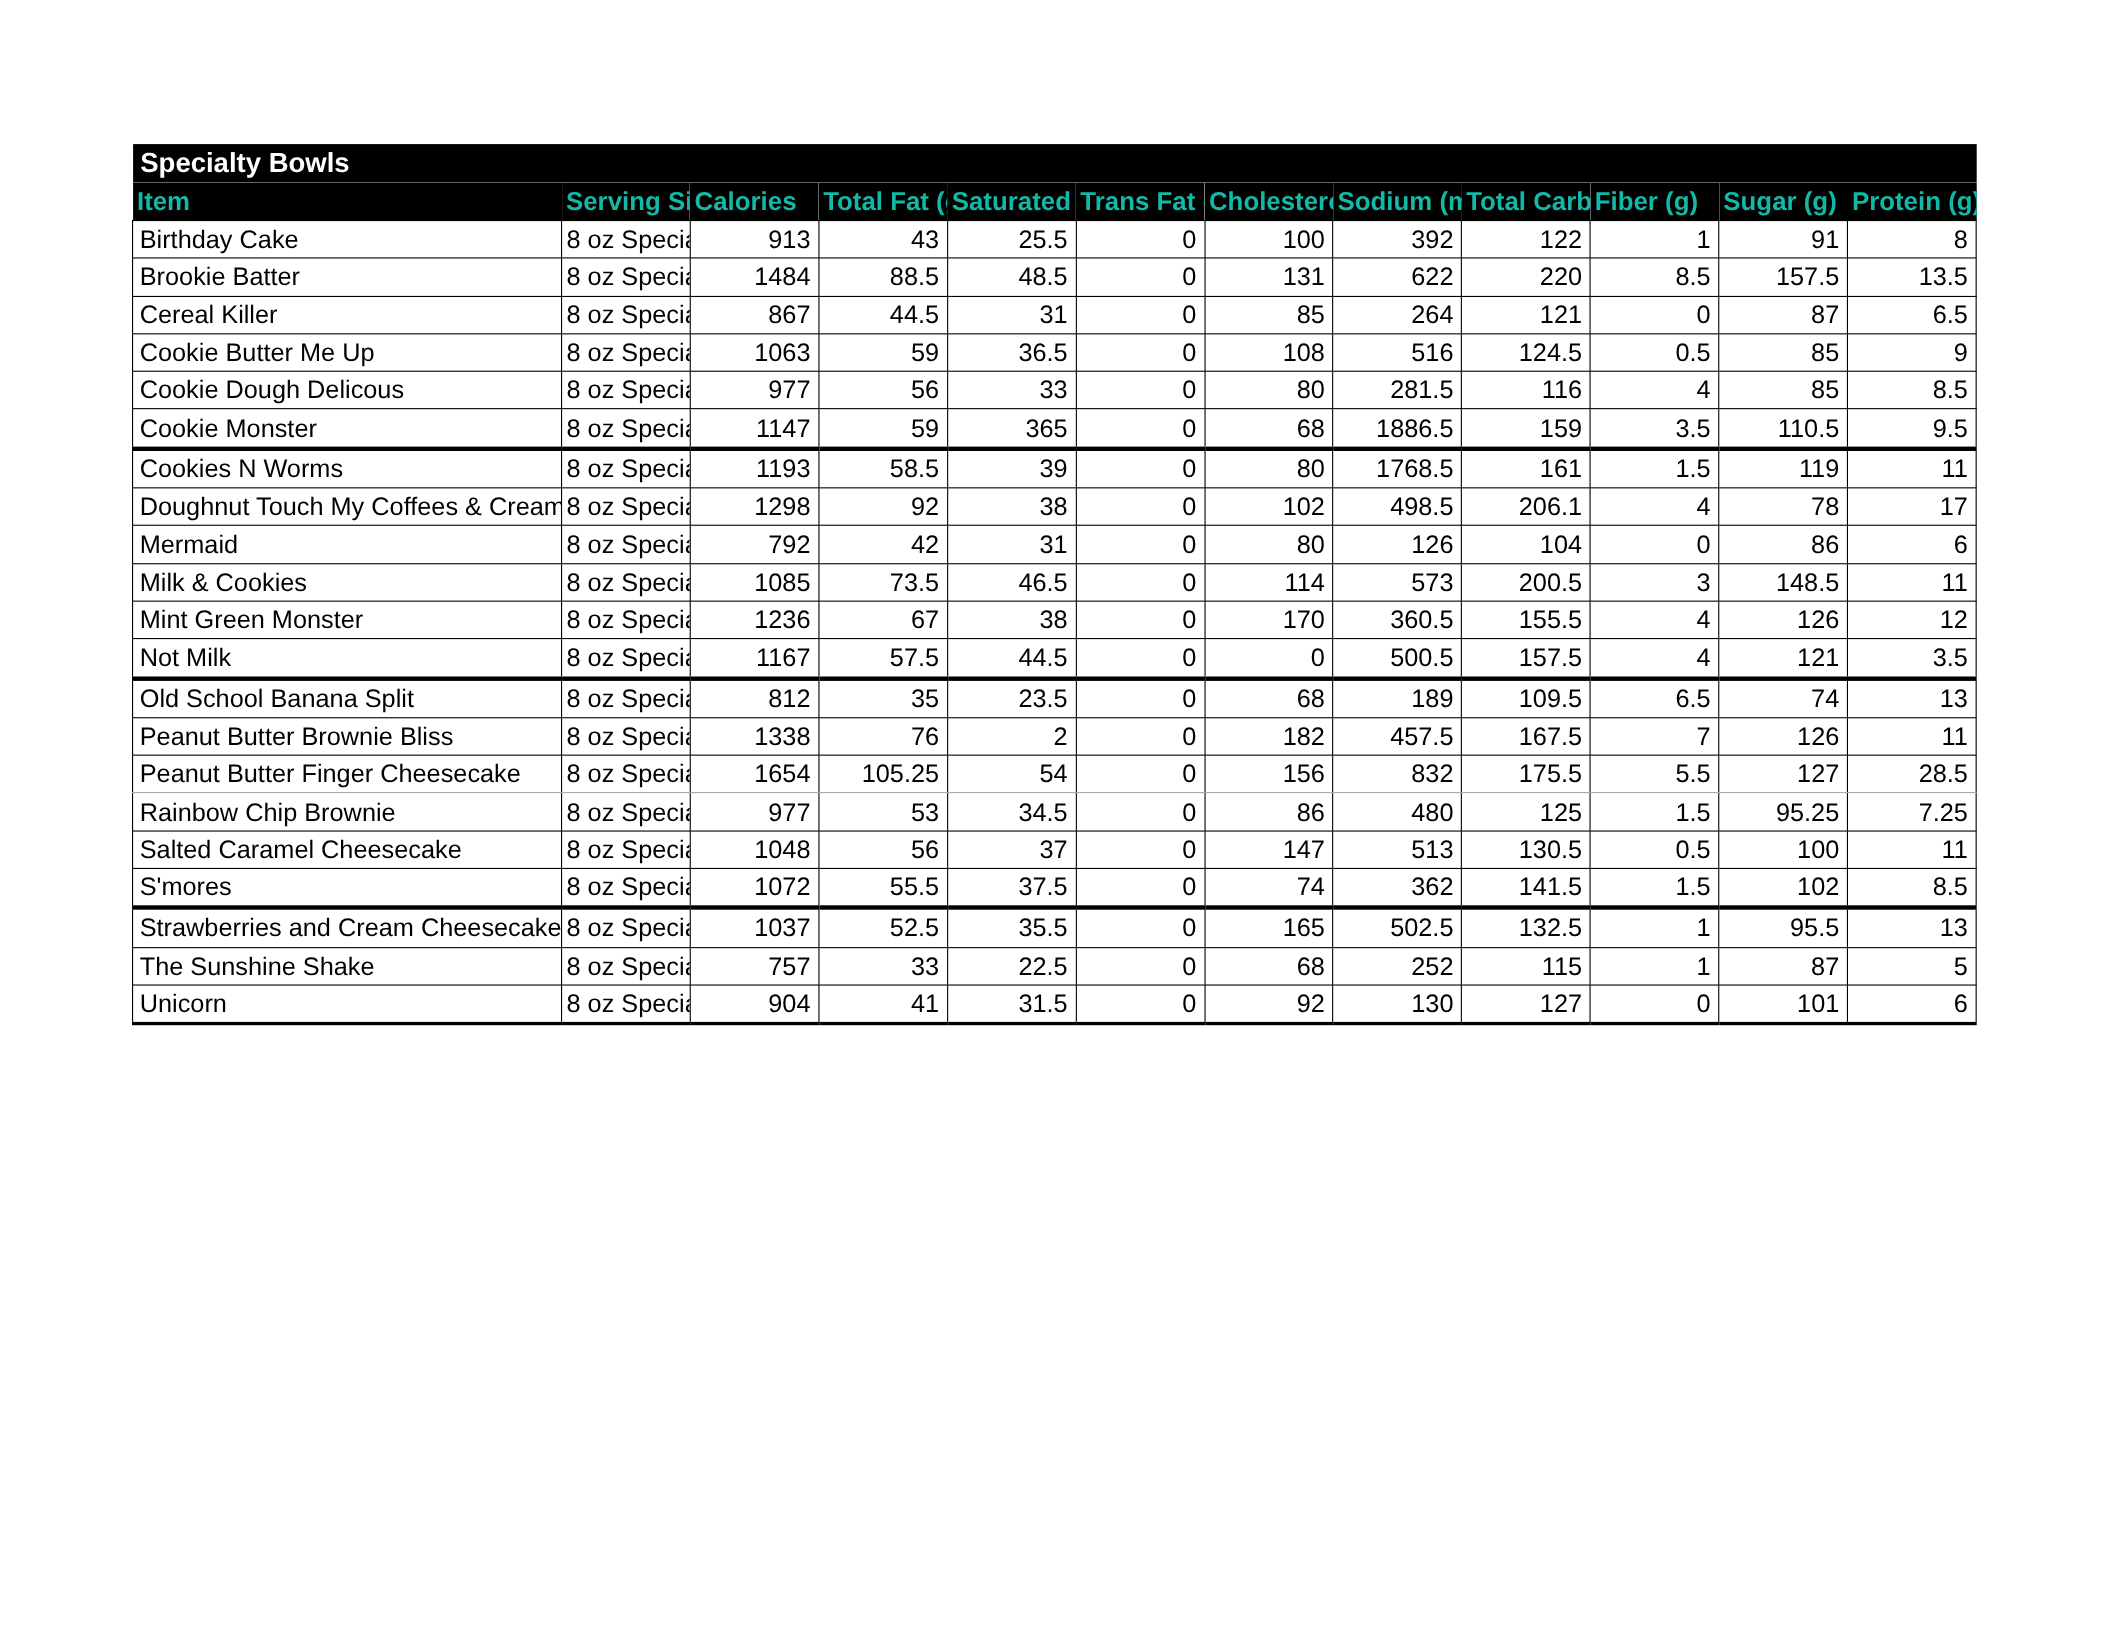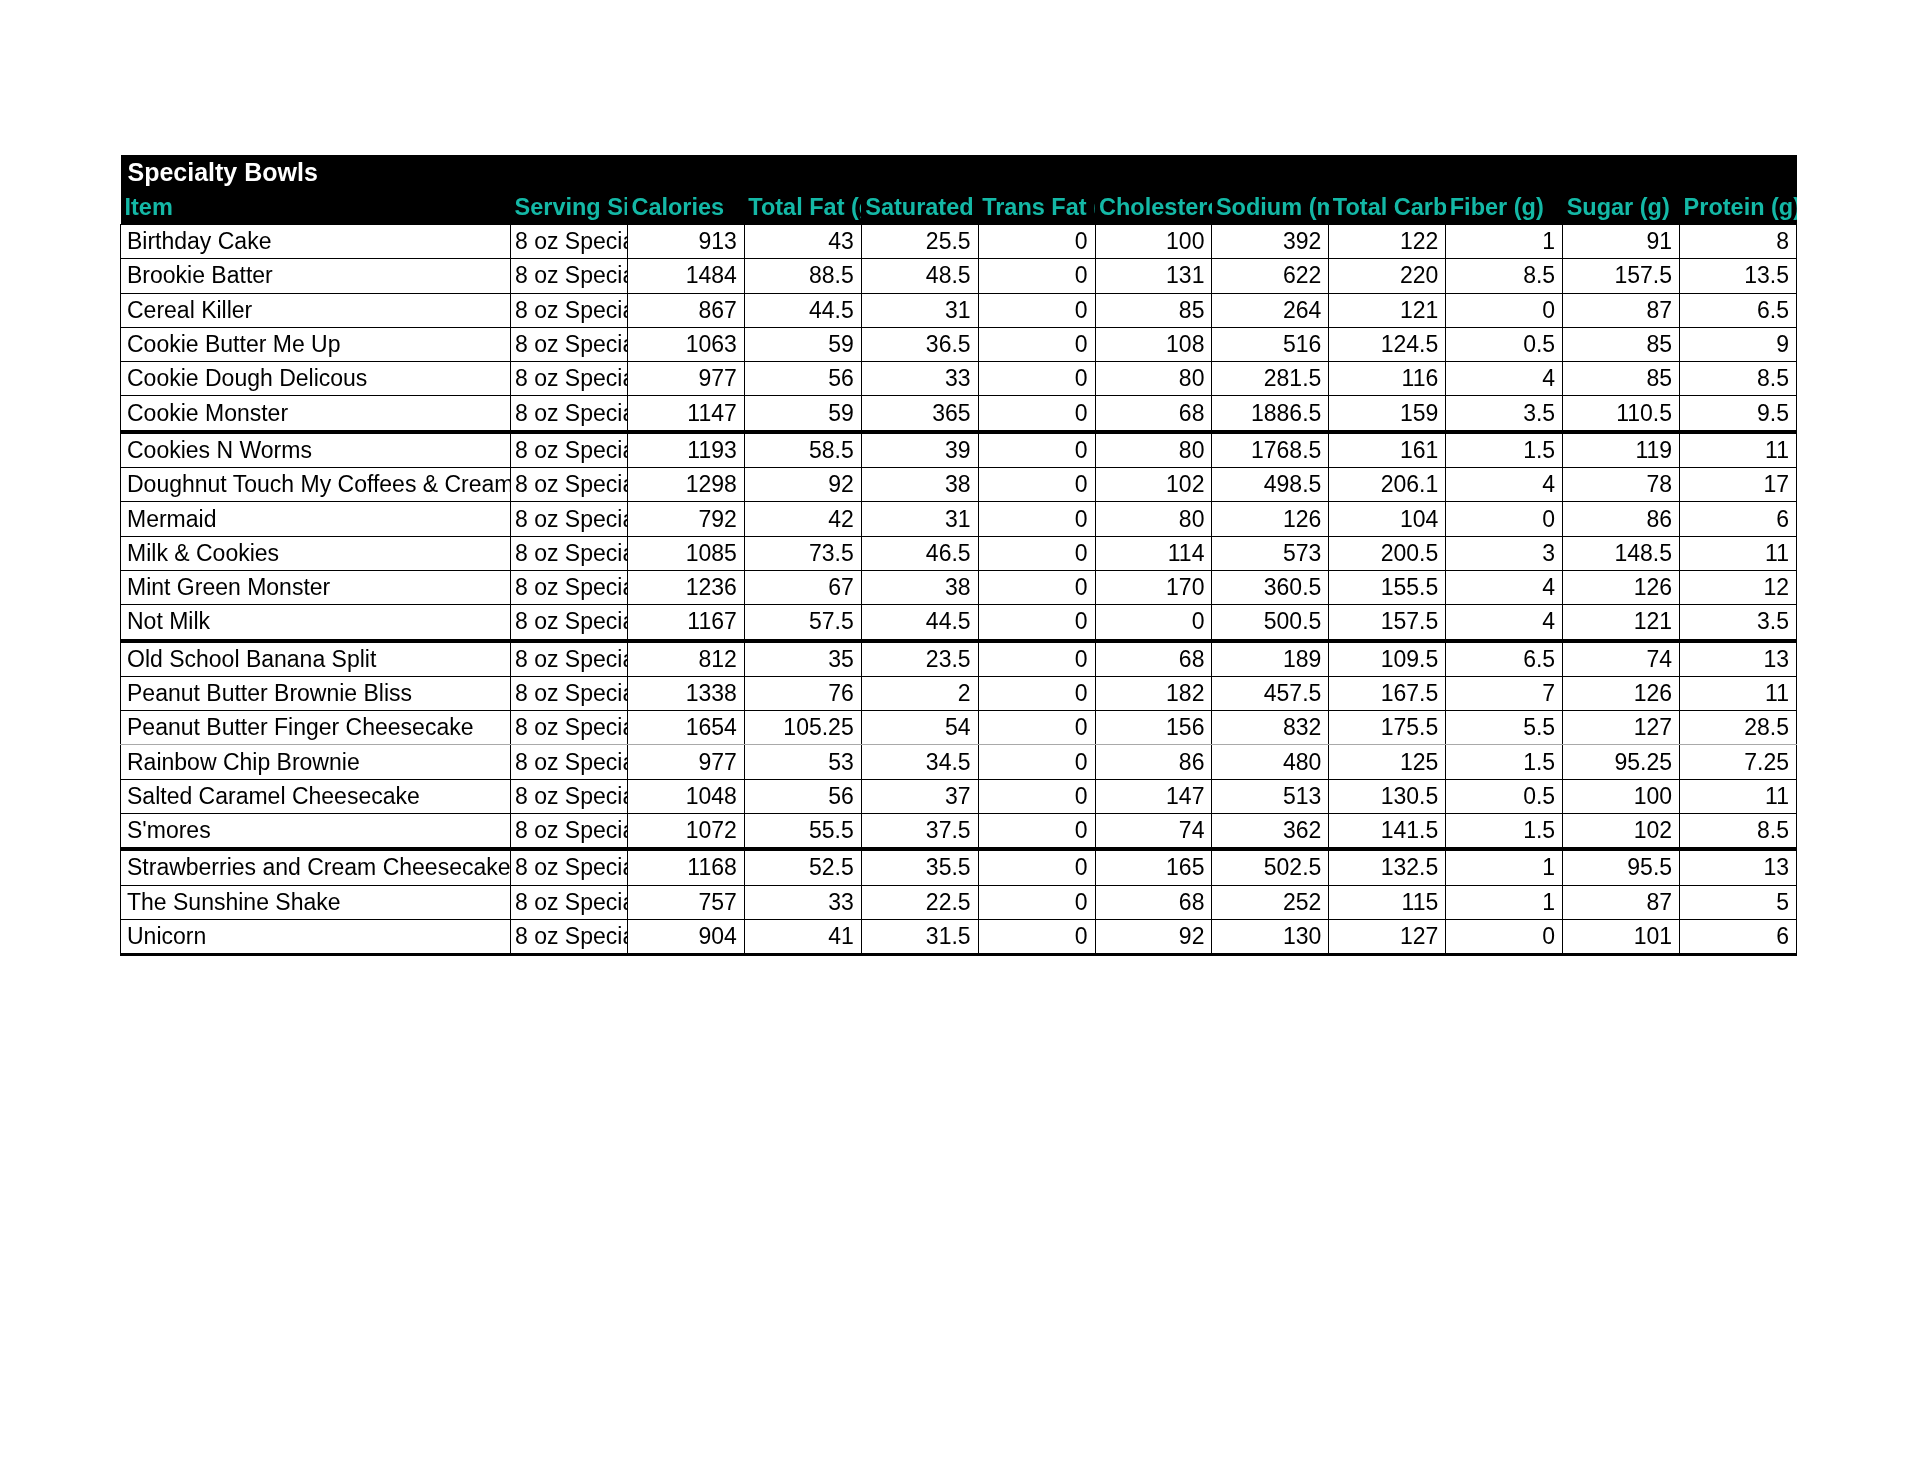--- a/index.html
+++ b/index.html
@@ -15,21 +15,20 @@
     color: #000000;
   }
   table.nutrition {
     position: absolute;
     left: 120px;
     top: 131px;
     width: 1677px;
     border-collapse: collapse;
     table-layout: fixed;
     background: #ffffff;
-    margin-top: 24px;
   }
   col.c-item { width: 390px; }
   
 
   tr.title-row td {
     background: #000000;
     color: #ffffff;
     font-weight: bold;
     font-size: 25px;
     height: 35px;
@@ -356,21 +355,21 @@
         <td class="t-num">74</td>
         <td class="t-num">362</td>
         <td class="t-num">141.5</td>
         <td class="t-num">1.5</td>
         <td class="t-num">102</td>
         <td class="t-num">8.5</td>
       </tr>
       <tr>
         <td class="t-left">Strawberries and Cream Cheesecake</td>
         <td class="t-serv">8 oz Special</td>
-        <td class="t-num">1168</td>
+        <td class="t-num">1037</td>
         <td class="t-num">52.5</td>
         <td class="t-num">35.5</td>
         <td class="t-num">0</td>
         <td class="t-num">165</td>
         <td class="t-num">502.5</td>
         <td class="t-num">132.5</td>
         <td class="t-num">1</td>
         <td class="t-num">95.5</td>
         <td class="t-num">13</td>
       </tr>

